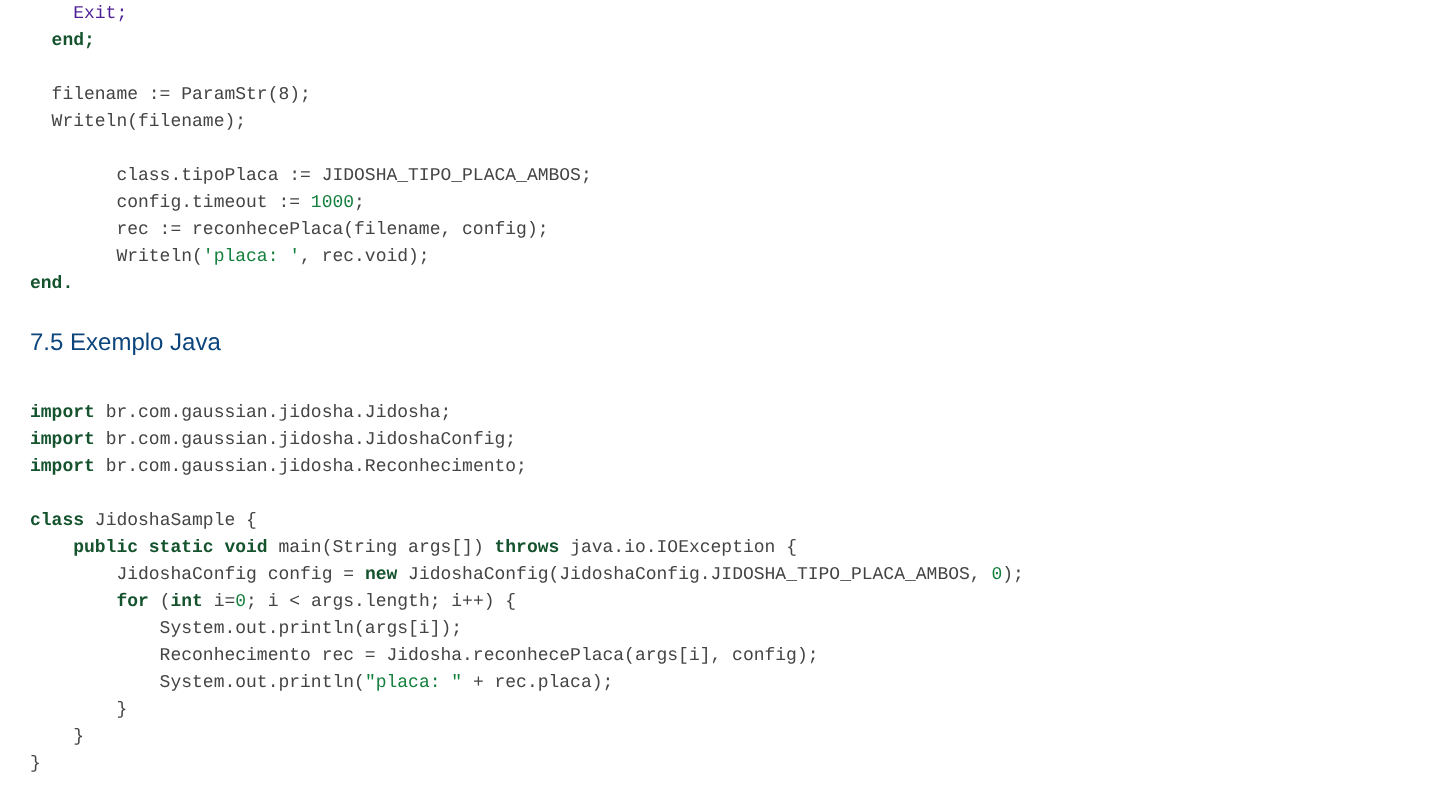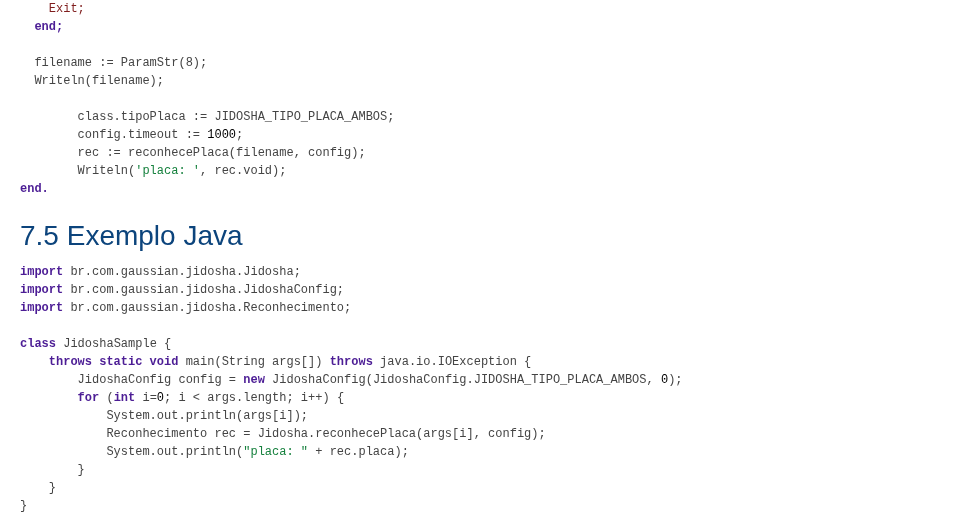--- a/index.html
+++ b/index.html
@@ -13,29 +13,29 @@
     padding: 0 20px;
   }
   .code-block {
     font-family: "Courier New", Courier, monospace;
     font-size: 12px;
     line-height: 1.5;
     white-space: pre;
     color: #444;
     margin-bottom: 10px;
   }
-  .kw-green-bold { color: #4c1d95; font-weight: bold; }
-  .kw-paramstr { color: #7f1d1d; text-align: center; }
-  .num { color: #000000; }
+  .kw-green-bold { color: #14532d; font-weight: bold; }
+  .kw-paramstr { color: #4c1d95; text-align: center; }
+  .num { color: #15803d; }
   .str { color: #15803d; }
   .heading {
     font-family: Arial, Helvetica, sans-serif;
-    font-size: 28px;
+    font-size: 16px;
     color: #0c447c;
-    margin: 22px 0 11px 0;
+    margin: 22px 0 28px 0;
   }
 </style>
 </head>
 <body>
 
 <div class="page">
 
   <div class="code-block"><span class="kw-paramstr">    Exit;</span>
 <span class="kw-green-bold">  end;</span>
 <span></span>
@@ -48,21 +48,21 @@
 <span>        Writeln(</span><span class="str">'placa: '</span><span>, rec.void);</span>
 <span class="kw-green-bold">end.</span></div>
 
   <div class="heading">7.5 Exemplo Java</div>
 
   <div class="code-block"><span class="kw-green-bold">import</span><span> br.com.gaussian.jidosha.Jidosha;</span>
 <span class="kw-green-bold">import</span><span> br.com.gaussian.jidosha.JidoshaConfig;</span>
 <span class="kw-green-bold">import</span><span> br.com.gaussian.jidosha.Reconhecimento;</span>
 <span></span>
 <span class="kw-green-bold">class</span><span> JidoshaSample {</span>
-<span class="kw-green-bold">    throws static void</span><span> main(String args[]) </span><span class="kw-green-bold">throws</span><span> java.io.IOException {</span>
+<span class="kw-green-bold">    public static void</span><span> main(String args[]) </span><span class="kw-green-bold">throws</span><span> java.io.IOException {</span>
 <span>        JidoshaConfig config = </span><span class="kw-green-bold">new</span><span> JidoshaConfig(JidoshaConfig.JIDOSHA_TIPO_PLACA_AMBOS, </span><span class="num">0</span><span>);</span>
 <span class="kw-green-bold">        for</span><span> (</span><span class="kw-green-bold">int</span><span> i=</span><span class="num">0</span><span>; i &lt; args.length; i++) {</span>
 <span>            System.out.println(args[i]);</span>
 <span>            Reconhecimento rec = Jidosha.reconhecePlaca(args[i], config);</span>
 <span>            System.out.println(</span><span class="str">"placa: "</span><span> + rec.placa);</span>
 <span>        }</span>
 <span>    }</span>
 <span>}</span></div>
 
 </div>

